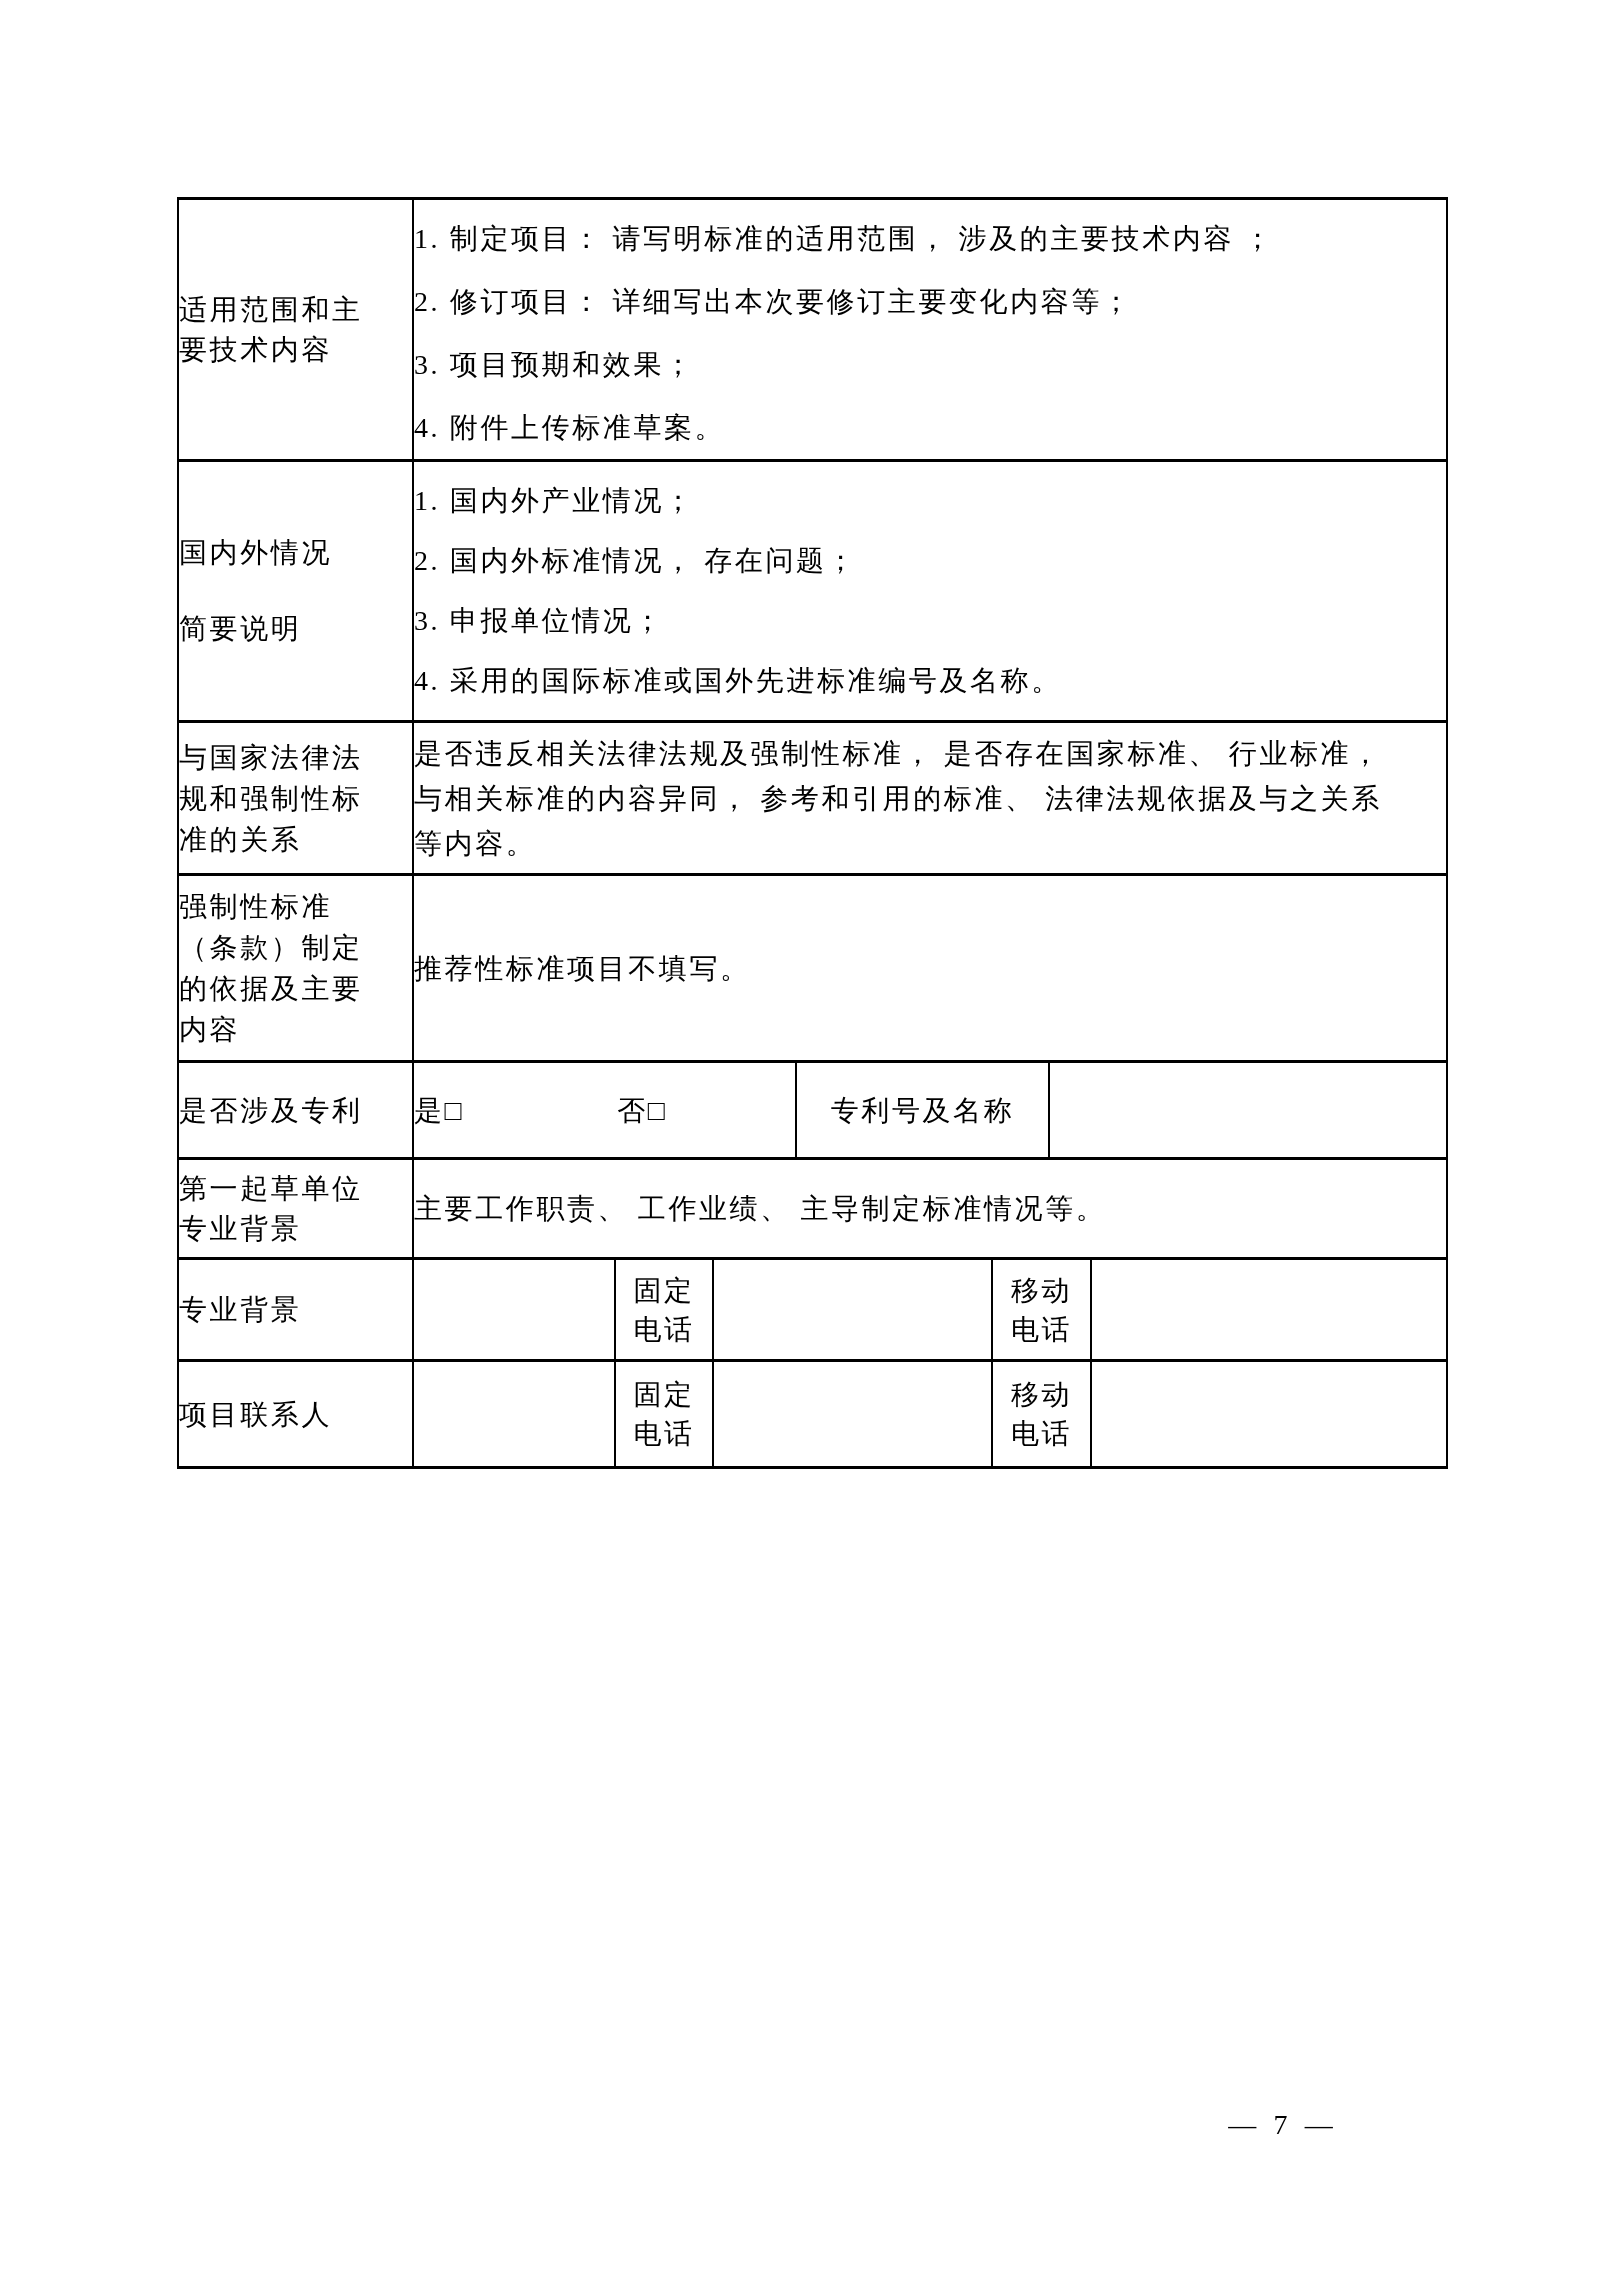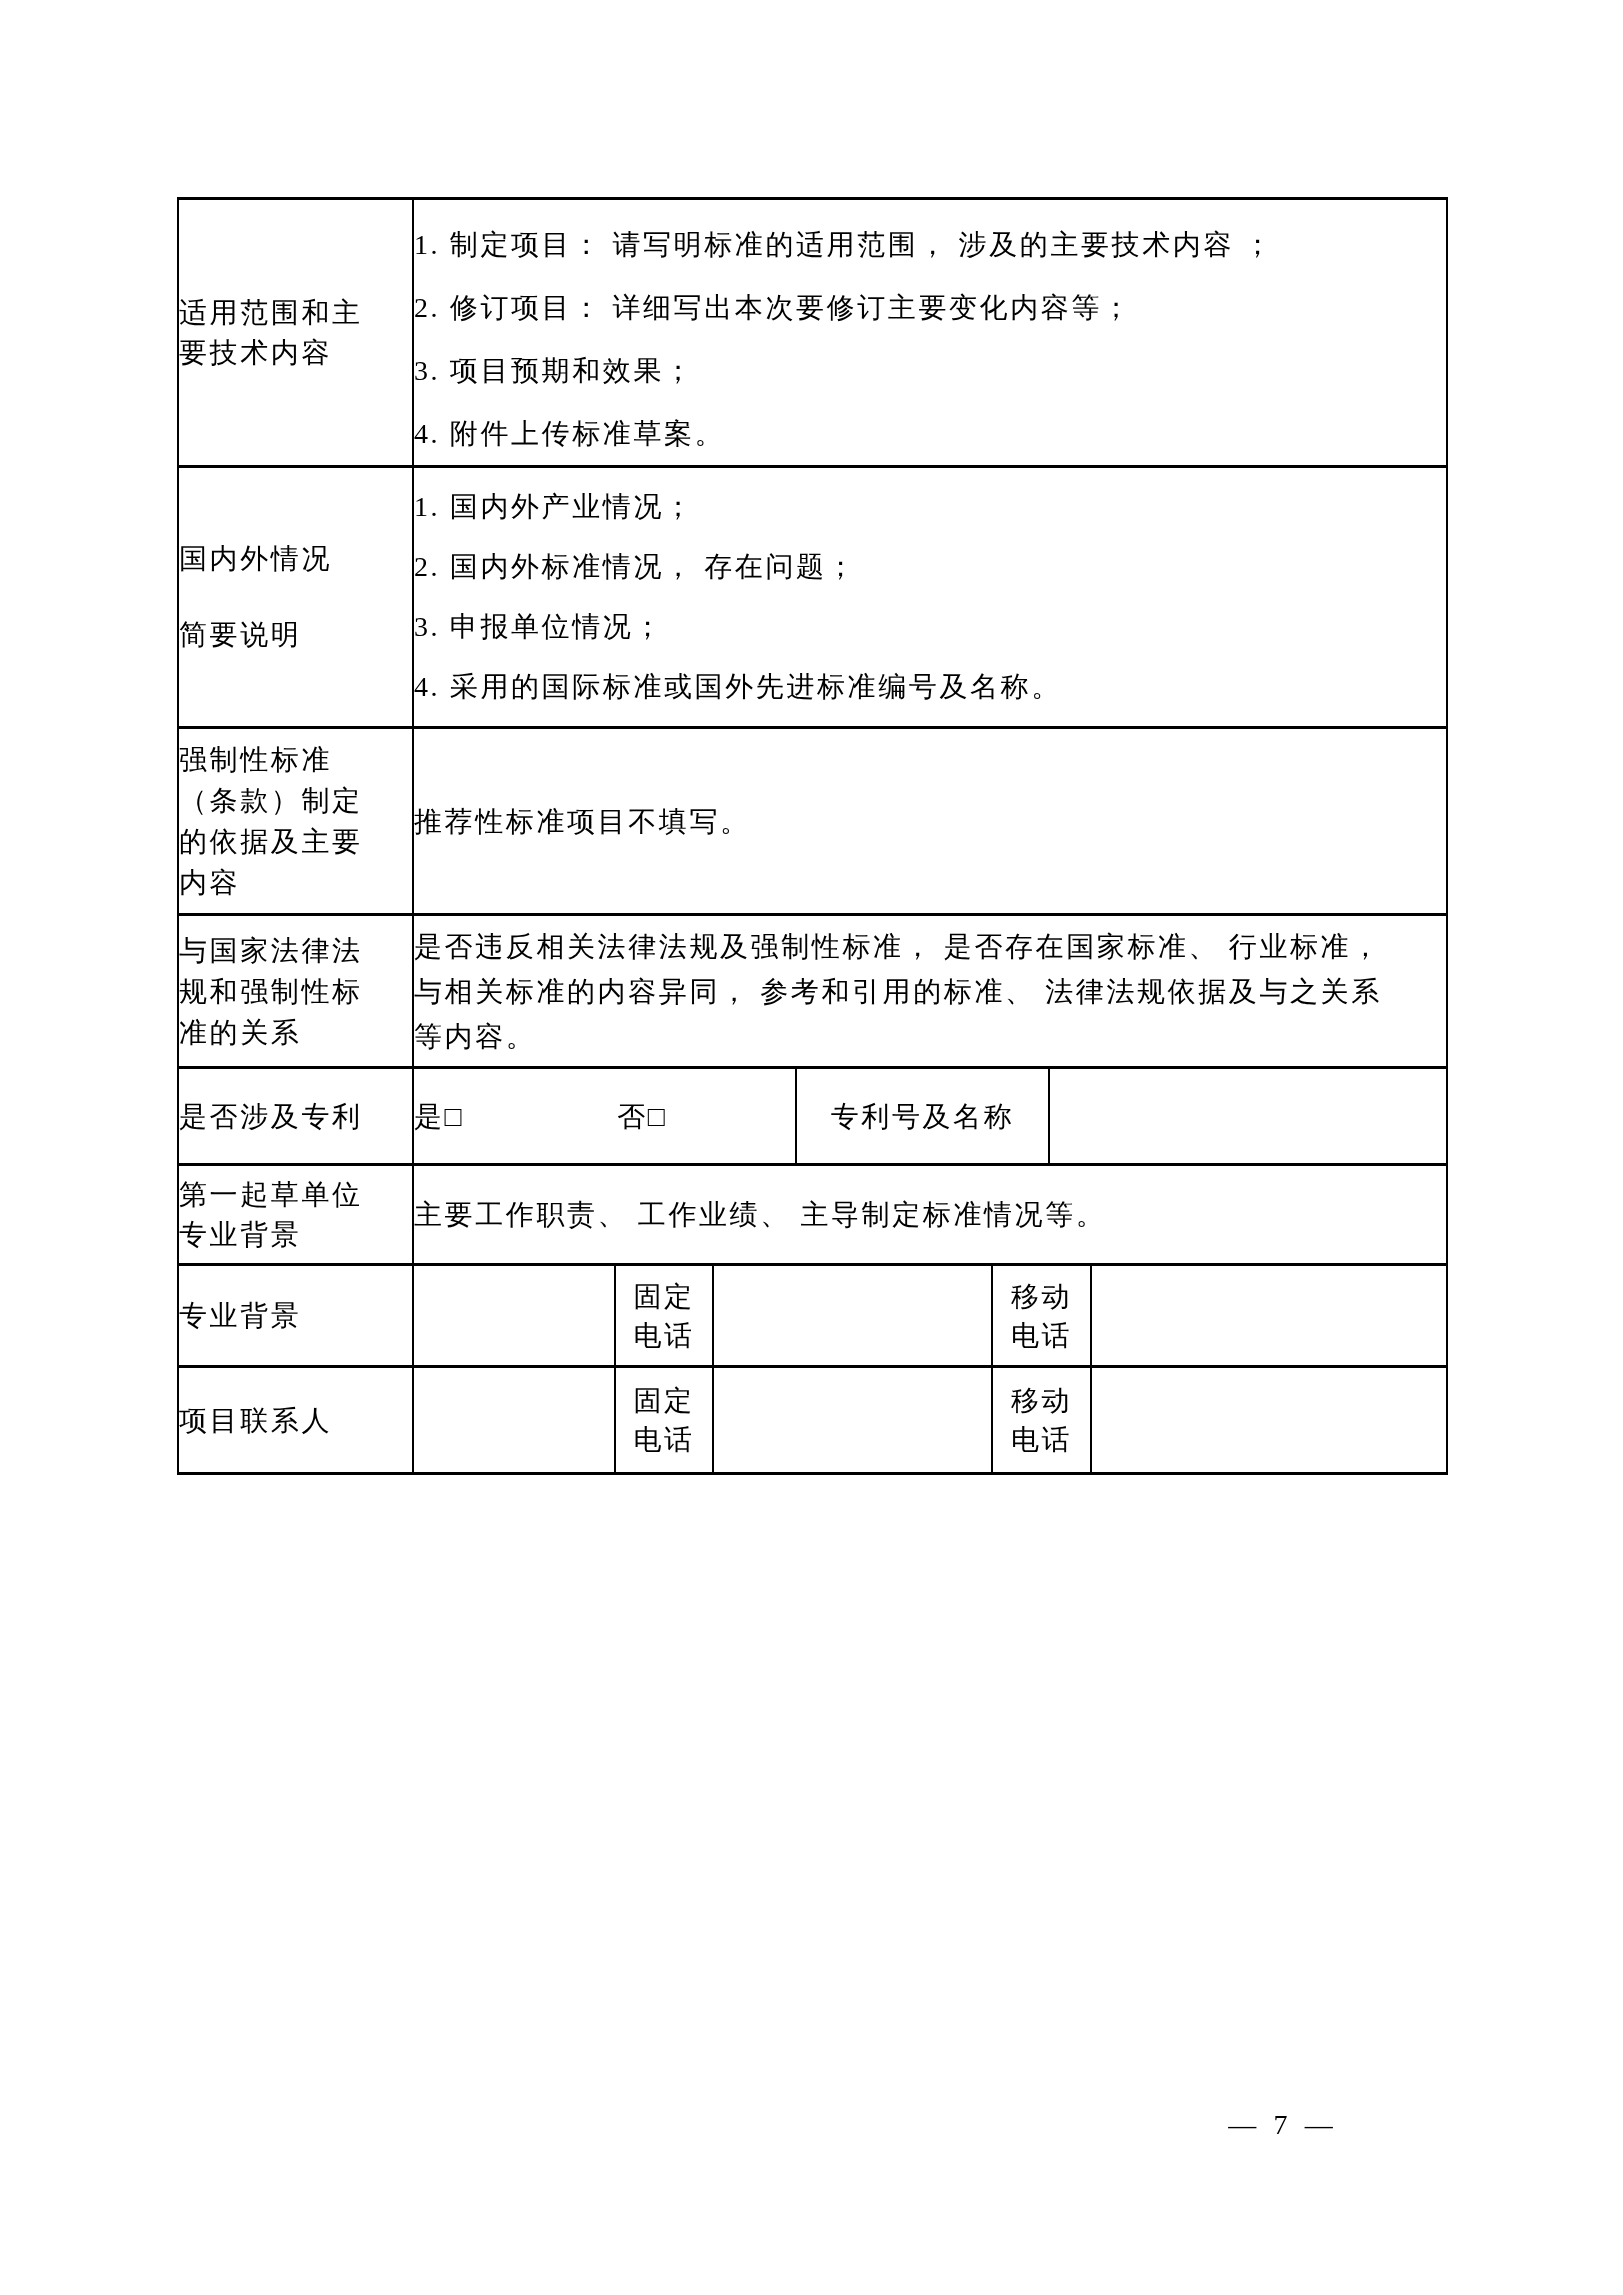--- a/index.html
+++ b/index.html
@@ -45,21 +45,21 @@
   td.lab.gap  { line-height: 38px; margin-left: 6px; }  
   
   td.cnt {
     vertical-align: middle;
     text-align: left;
     white-space: pre-line;
     padding-left: 12.8px;
     padding-right: 5.1px;
     line-height: 45px;
   }
-  td.cnt.list1 { vertical-align: top; padding-top: 13px; line-height: 63px; }
+  td.cnt.list1 { vertical-align: top; padding-top: 7px; line-height: 63px; }
   td.cnt.list2 { vertical-align: top; padding-top: 9.2px; line-height: 60px; margin-left: 35px; }
   td.cnt.single { line-height: 41px; }
   
   td.chk {
     vertical-align: middle;
     text-align: left;
     padding-left: 23px;
     line-height: 41px;
   }
   td.chk .opt-no { margin-left: 153px; }
@@ -114,35 +114,35 @@
     <tr style="height:261px">
       <td class="lab gap">国内外情况
 
 简要说明</td>
       <td class="cnt list2" colspan="7">1. 国内外产业情况；
 2. 国内外标准情况， 存在问题；
 3. 申报单位情况；
 4. 采用的国际标准或国外先进标准编号及名称。</td>
     </tr>
 
-    <tr style="height:187px">
-      <td class="lab">强制性标准
-（条款）制定
-的依据及主要
-内容</td>
-      <td class="cnt single" colspan="7">推荐性标准项目不填写。</td>
-    </tr>
-
     <tr style="height:153px">
       <td class="lab">与国家法律法
 规和强制性标
 准的关系</td>
       <td class="cnt" colspan="7">是否违反相关法律法规及强制性标准， 是否存在国家标准、 行业标准，
 与相关标准的内容异同， 参考和引用的标准、 法律法规依据及与之关系
 等内容。</td>
+    </tr>
+
+    <tr style="height:187px">
+      <td class="lab">强制性标准
+（条款）制定
+的依据及主要
+内容</td>
+      <td class="cnt single" colspan="7">推荐性标准项目不填写。</td>
     </tr>
 
 
     <tr style="height:97px">
       <td class="lab">是否涉及专利</td>
       <td class="chk" colspan="3">
         <span class="opt-yes">是□</span><span class="opt-no">否□</span>
       </td>
       <td class="sub" colspan="2">专利号及名称</td>
       <td class="val" colspan="2"></td>

